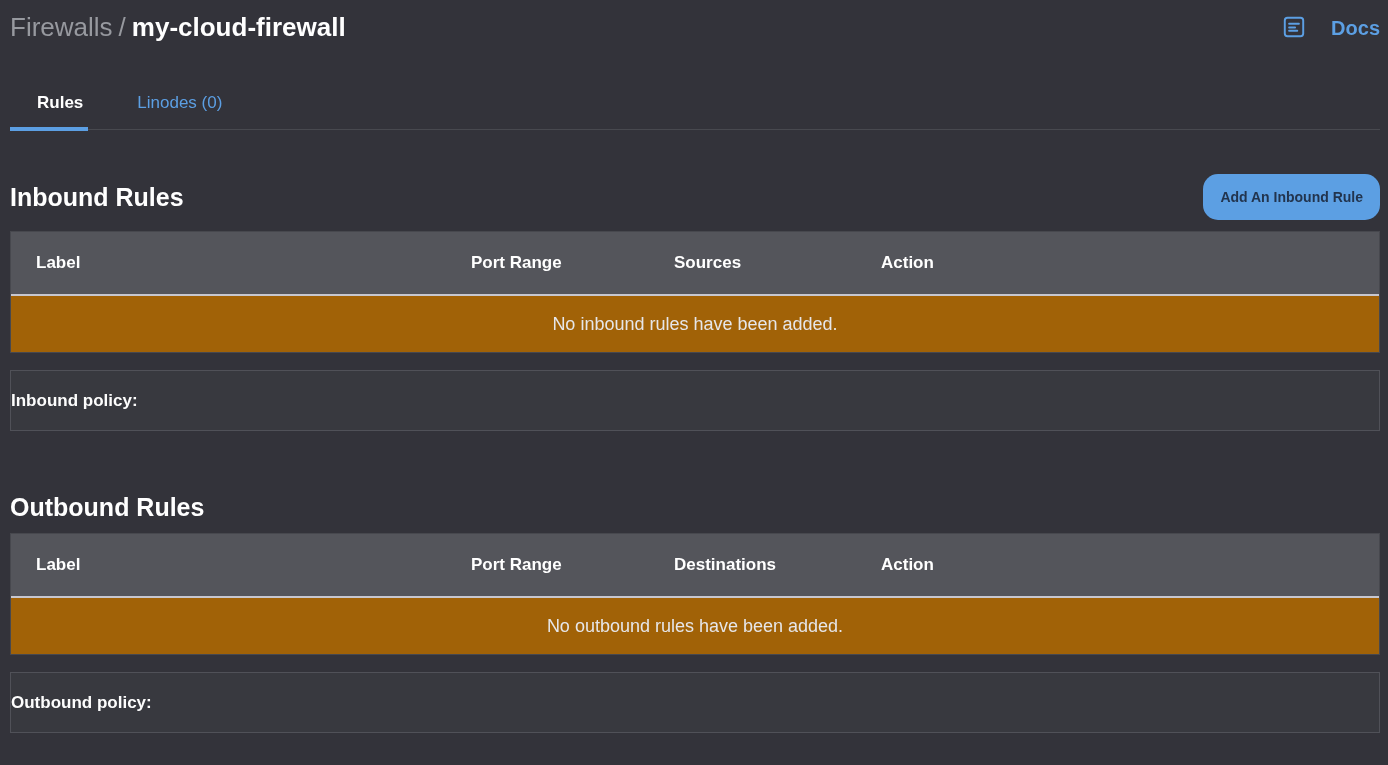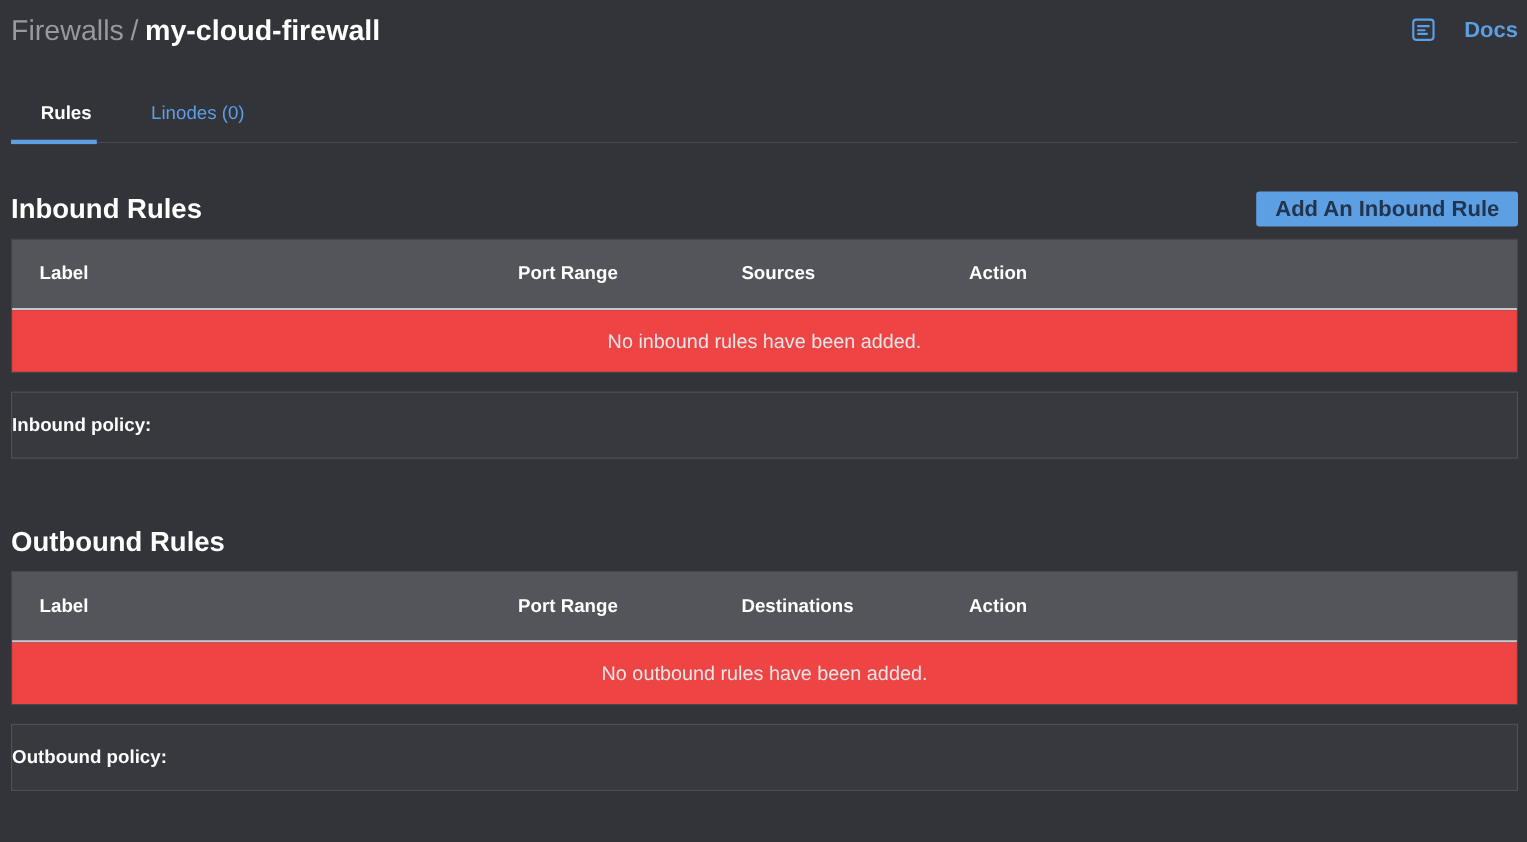--- a/index.html
+++ b/index.html
@@ -24,36 +24,36 @@
   .tabbar { display:flex; margin-top:38px; border-bottom:1px solid #48494f; }
   .tab { position:relative; padding:13px 27px 16px; font-size:17px; color:#5c9fe3; cursor:pointer; }
   .tab.active { color:#ffffff; font-weight:bold; }
   .tab.active::after { content:""; position:absolute; left:0; right:22px; bottom:-2px; height:4px; background:#5c9fe3; }
 
   
   .section-head { display:flex; justify-content:space-between; align-items:center; margin-top:44px; }
   .section-head.outbound { margin-top:62px; }
   .section-title { font-size:25px; font-weight:bold; color:#ffffff; }
   .add-btn {
-    background:#5c9fe3; color:#22344e; border:none; border-radius:3px;
-    height:32px; padding:0 17px; font-size:20px; font-weight:bold;
+    background:#5c9fe3; color:#22344e; border:none; border-radius:15px;
+    height:46px; padding:0 17px; font-size:14px; font-weight:bold;
     font-family:"Liberation Sans", sans-serif; cursor:pointer;
   }
 
   
   .rules-table { margin-top:11px; border:1px solid #47484e; }
   .thead {
     display:grid; grid-template-columns:435px 203px 207px 1fr;
     align-items:center; height:64px; padding-left:25px;
     background:#54555b; border-bottom:2px solid #c7c7cf;
     font-size:17px; font-weight:bold; color:#ffffff;
   }
   .empty-row {
     height:56px; display:flex; align-items:center; justify-content:center;
-    background:#ef4444; font-size:18px; color:#e6e6e9;
+    background:#a16207; font-size:18px; color:#e6e6e9;
   }
 
   
   .policy-panel {
     margin-top:17px; height:61px; border:1px solid #505158; background:#38393f;
     display:flex; align-items:center; justify-content:flex-start; padding-right:200px;
   }
   .policy-label { font-size:17px; font-weight:bold; color:#fdfdfd; margin-right:13px; }
   .dropdown {
     width:180px; height:47px; background:#26272c; border:1px solid #8f9196;

